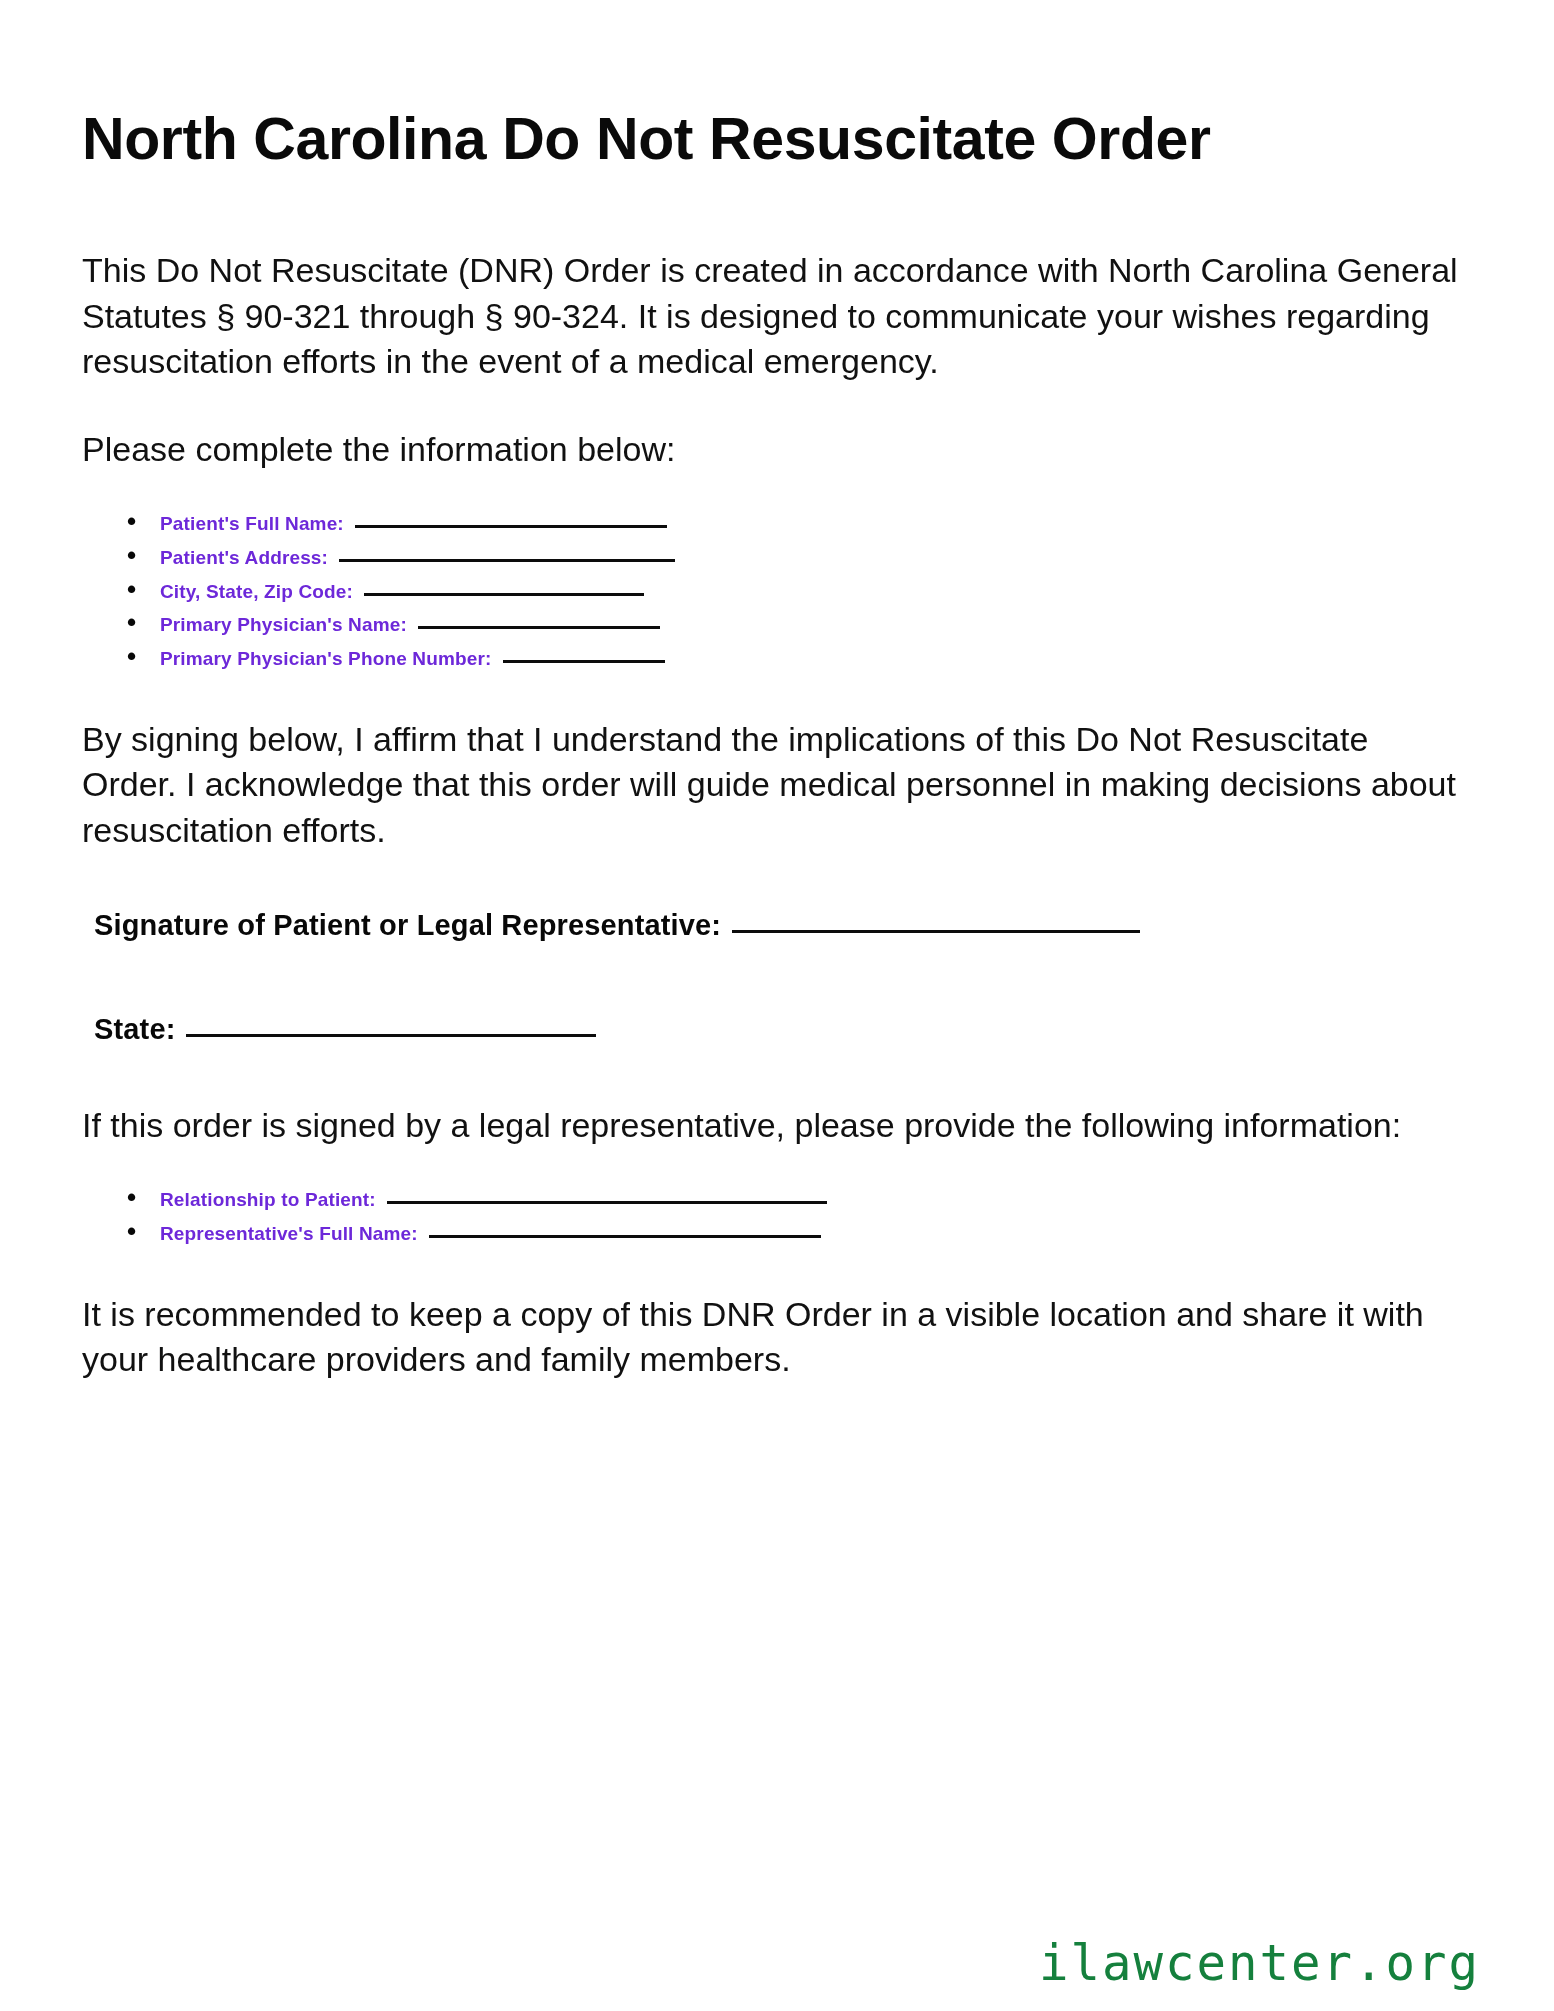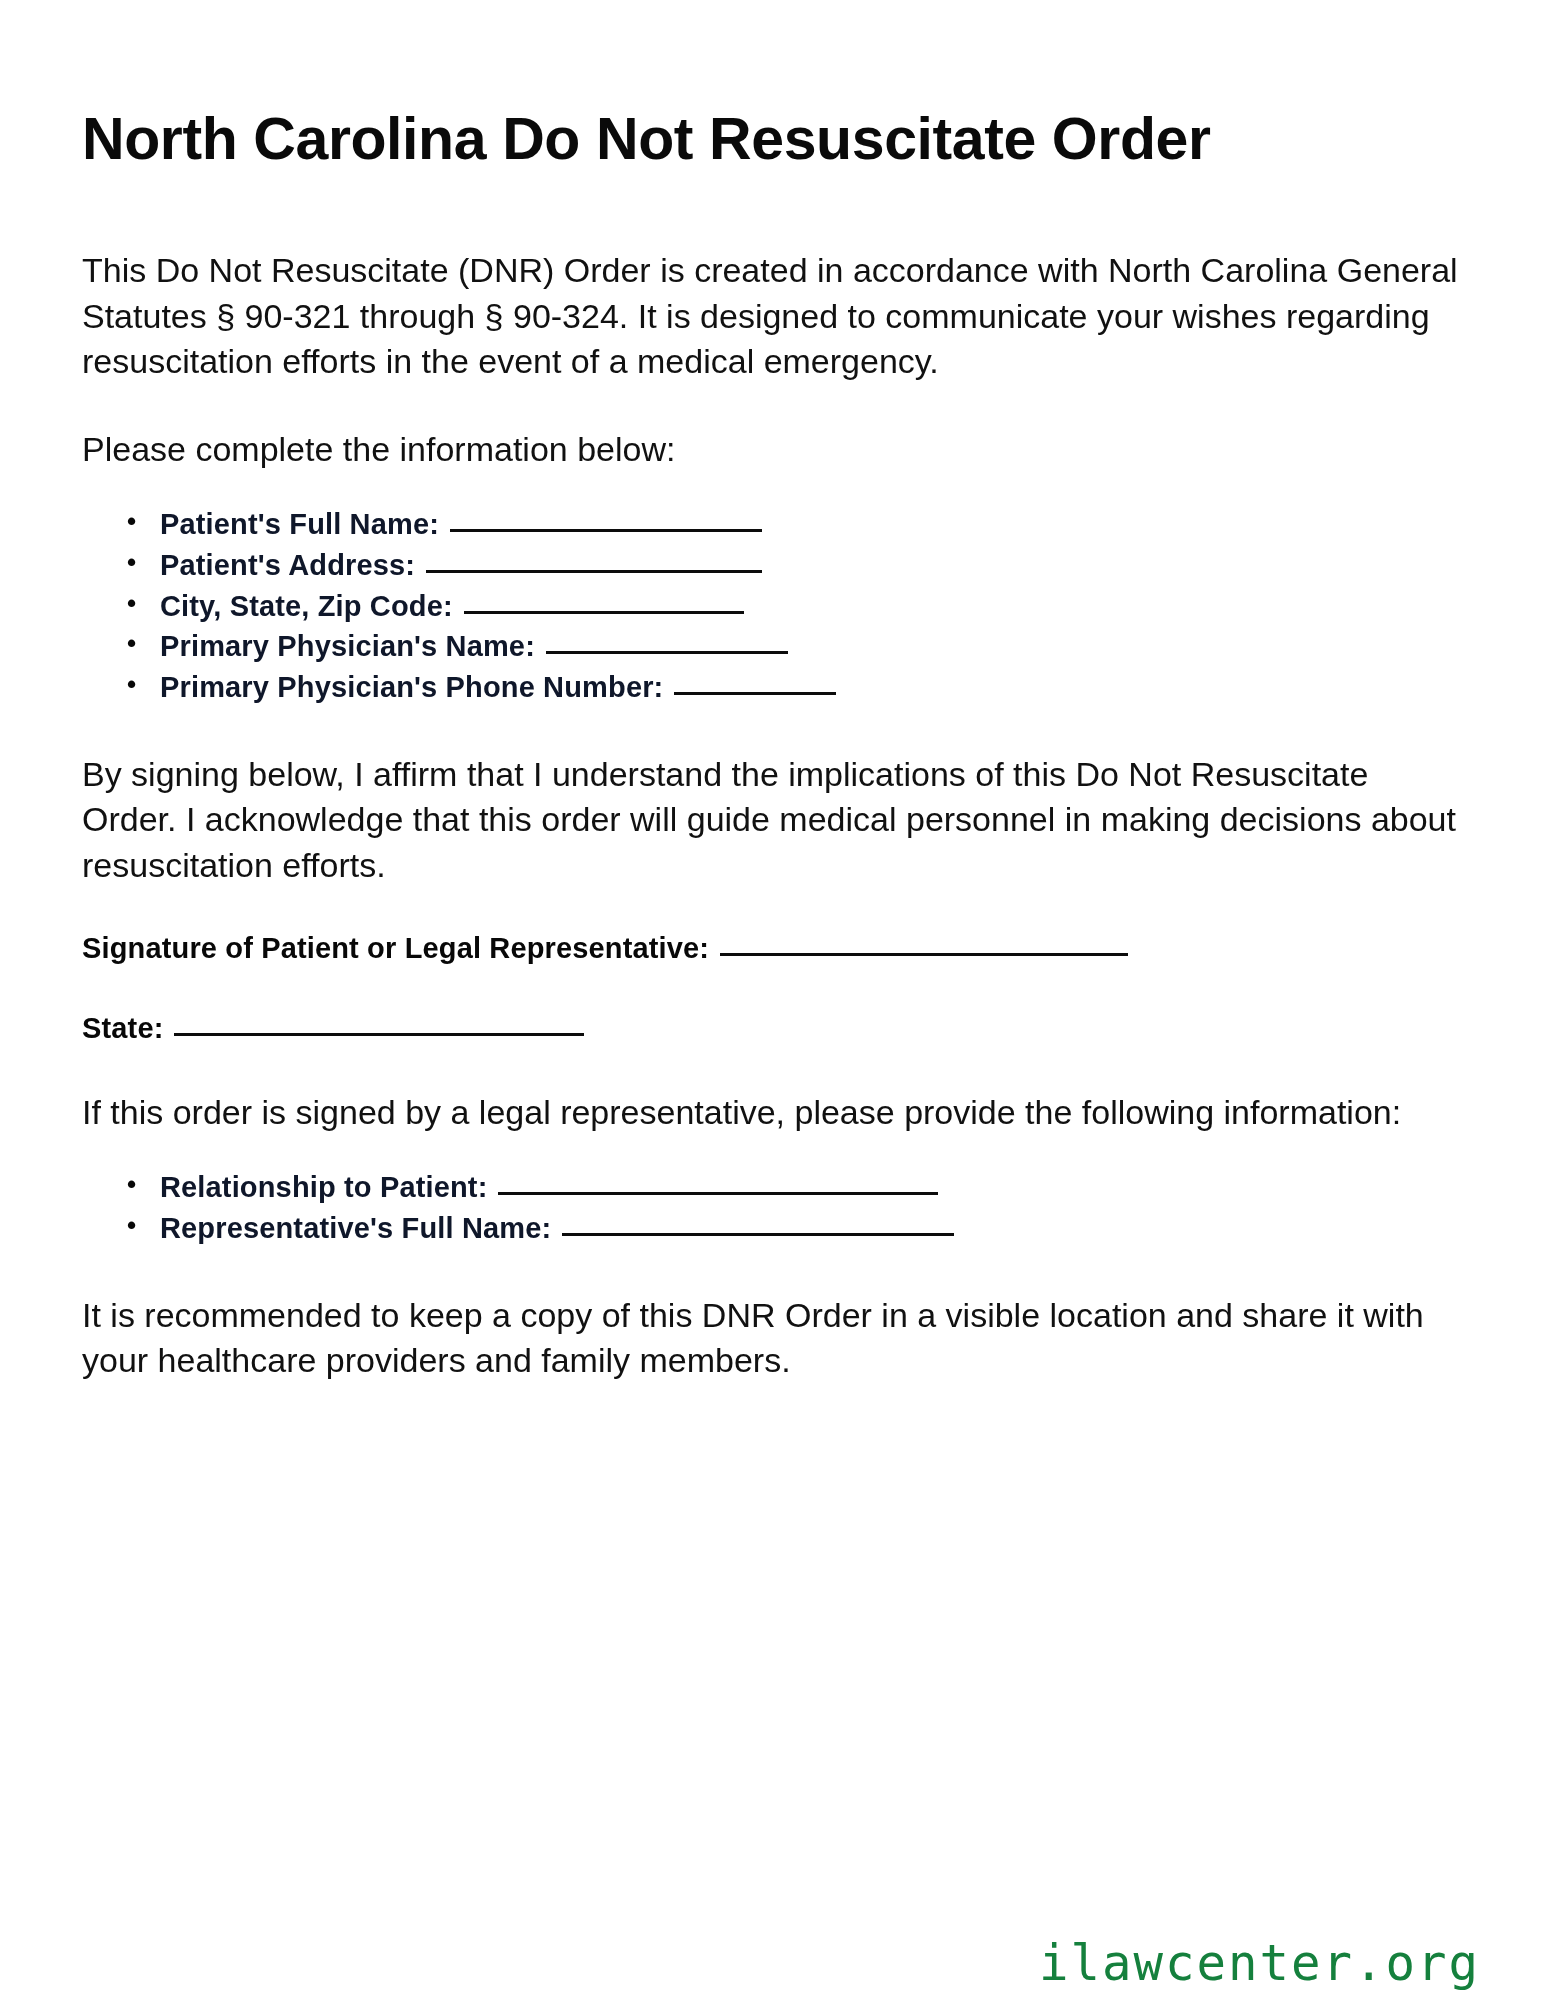--- a/index.html
+++ b/index.html
@@ -56,26 +56,26 @@
   .gap-med { height: 42px; }
   .gap-list { height: 34px; }
 
   ul.fields {
     margin: 0;
     padding: 0 0 0 78px;
     list-style: none;
   }
   ul.fields li {
     position: relative;
-    font-size: 29px;
+    font-size: 19px;
     line-height: 1.30;
     font-weight: bold;
     padding: 0 0 3px 0;
     white-space: nowrap;
-    color: #0f172a;
+    color: #6d28d9;
   }
   ul.fields li::before {
     content: "\2022";
     position: absolute;
     left: -33px;
     top: -1px;
     font-size: 26px;
     line-height: 1.30;
     font-weight: bold;
     color: #080808;
@@ -88,21 +88,21 @@
     display: inline-block;
     border-bottom: 3px solid #0c0c0c;
     vertical-align: 2px;
     margin-left: 11px;
     height: 19px;
   }
   .sig-line {
     font-size: 29px;
     font-weight: bold;
     line-height: 1.3;
-    margin: 0;
+    margin: 12px;
     white-space: nowrap;
     color: #080808;
   }
   .footer-mark {
     position: absolute;
     right: 74px;
     bottom: 30px;
     font-family: "DejaVu Sans Mono", "Liberation Mono", monospace;
     font-size: 49px;
     letter-spacing: 2px;

